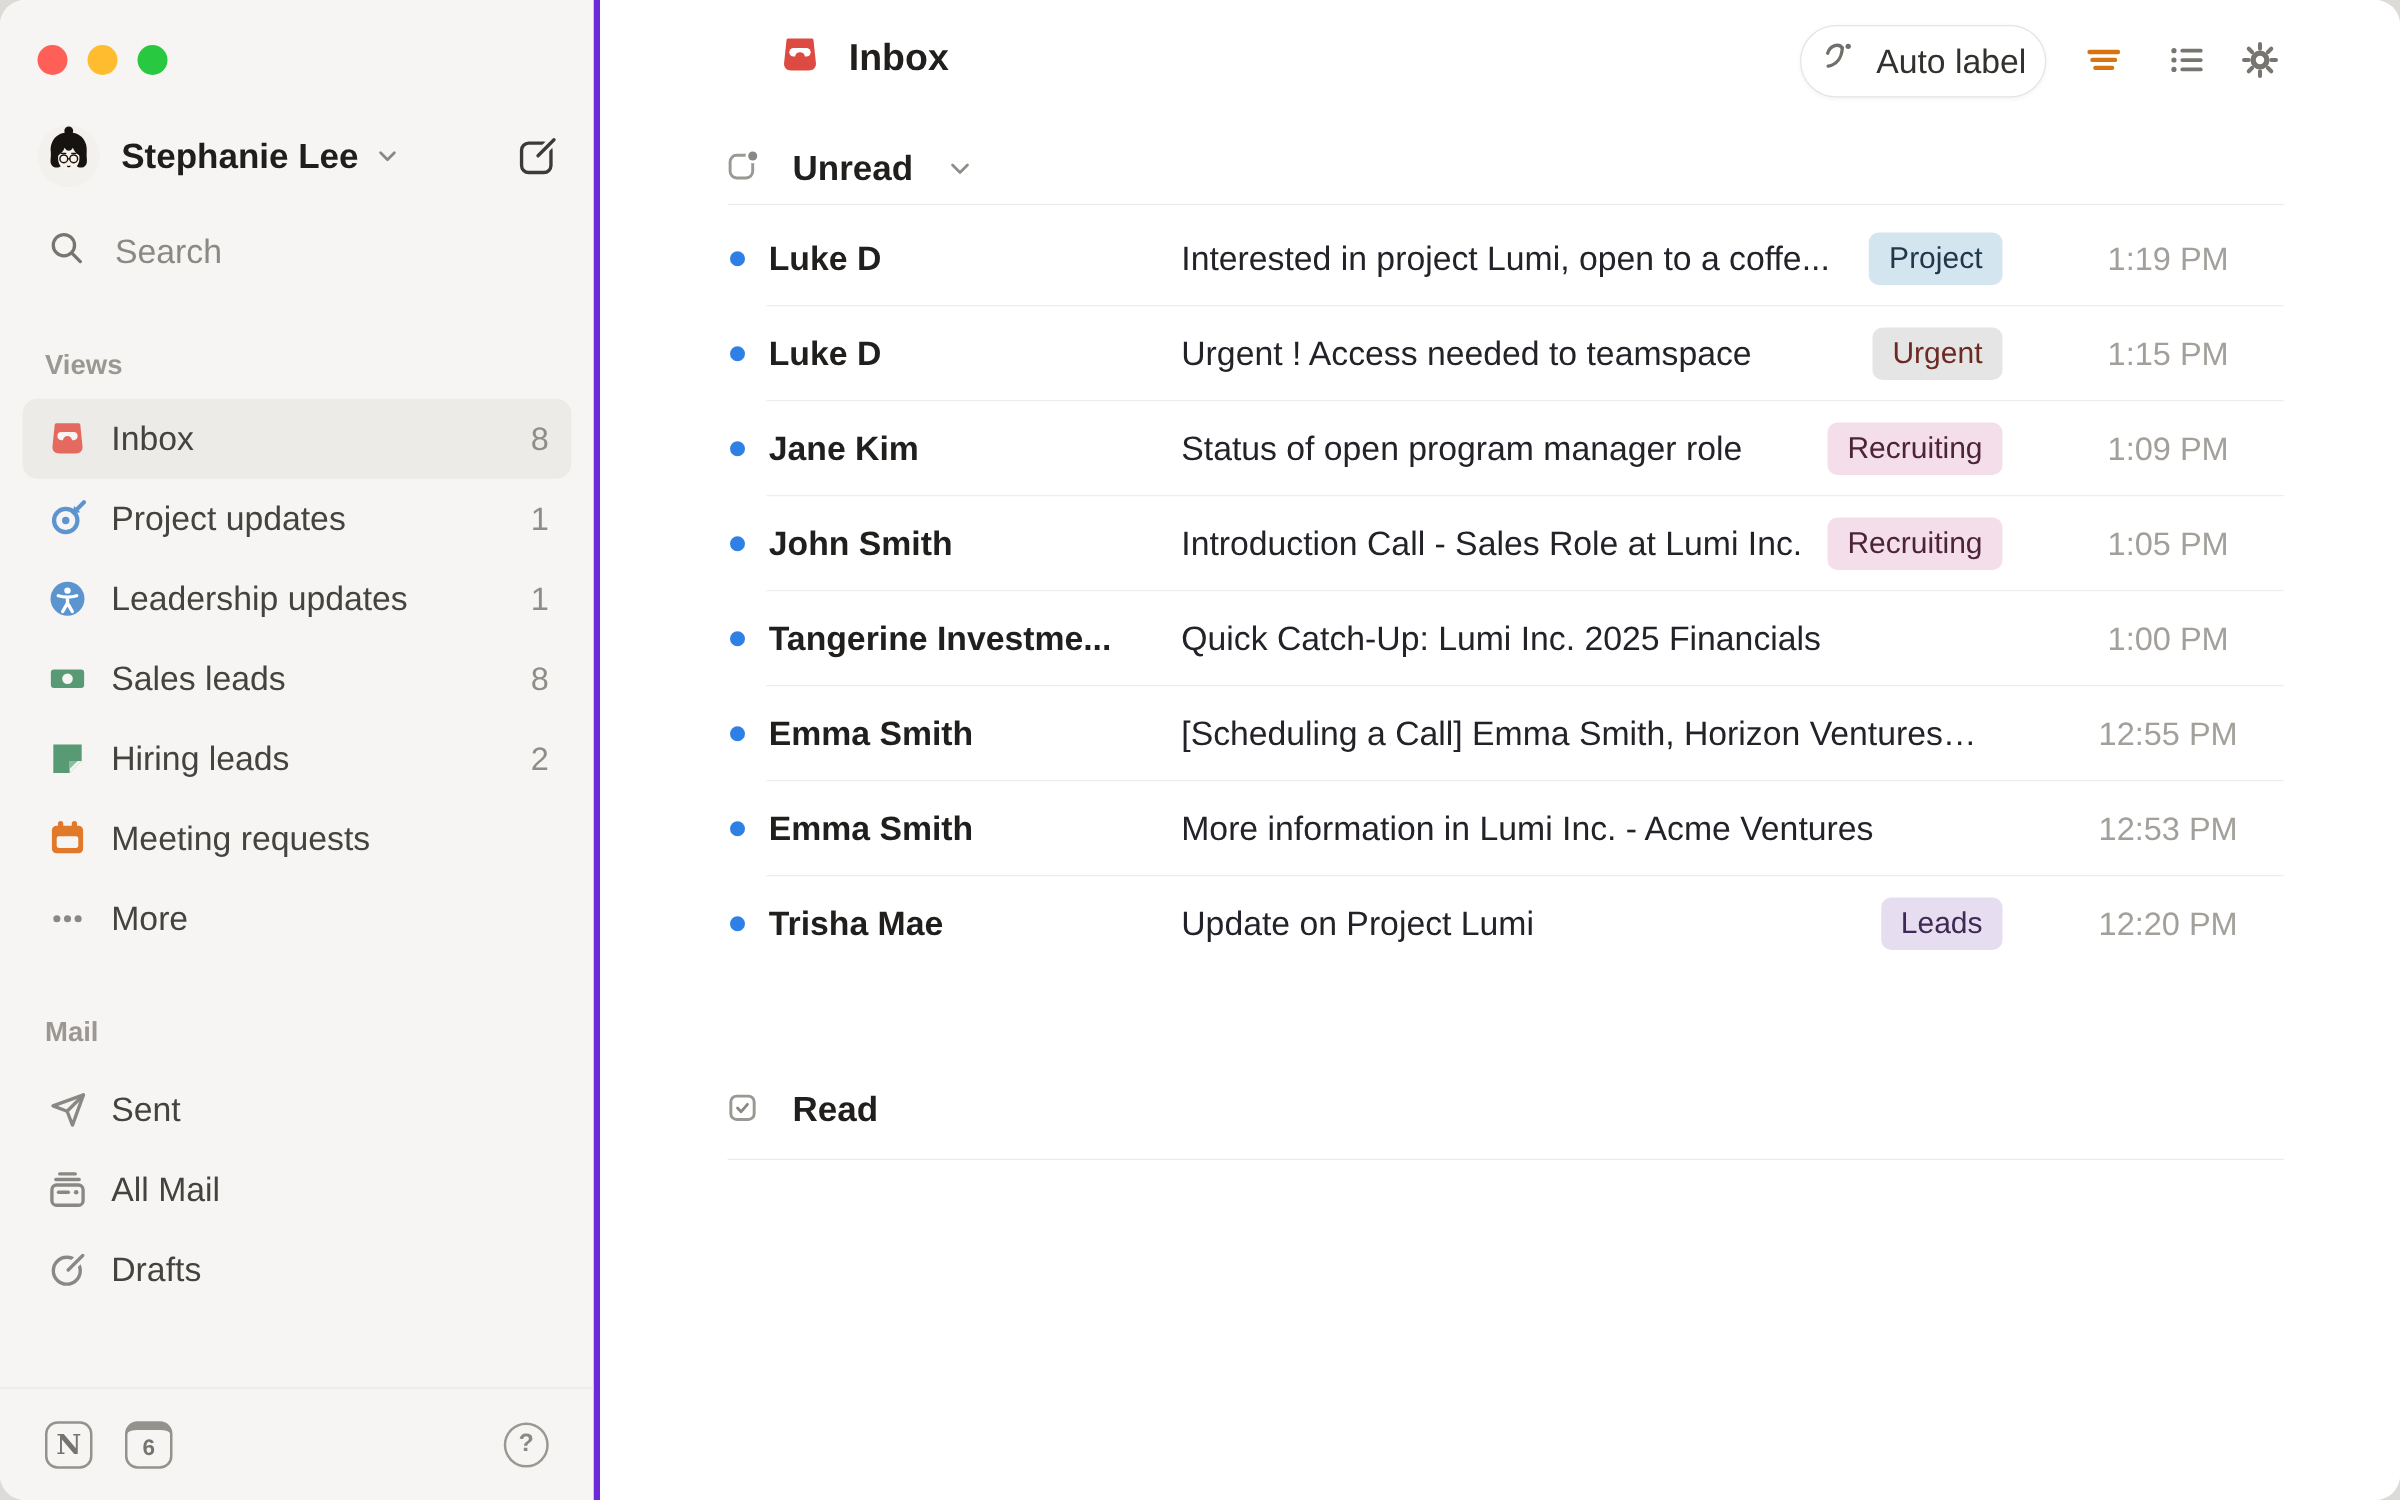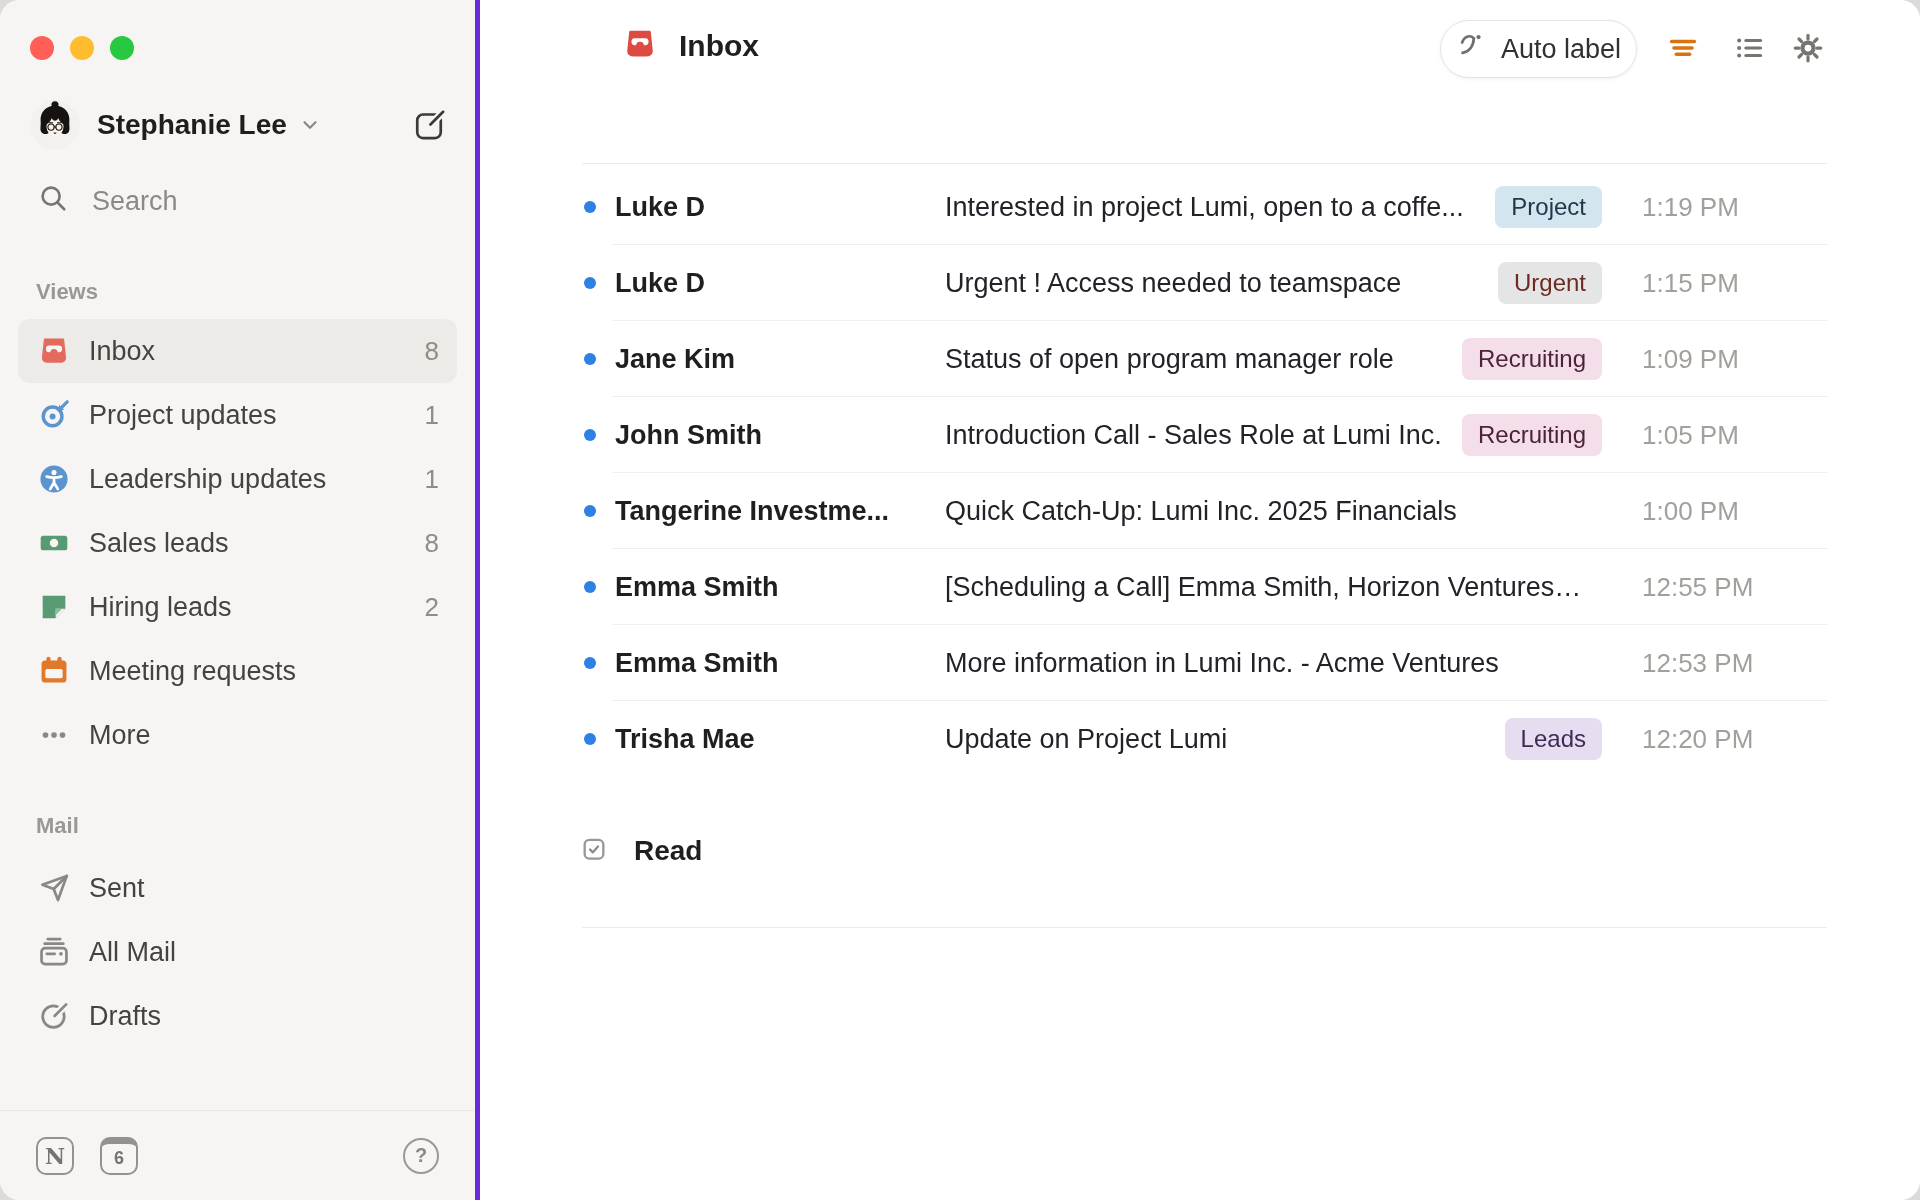--- a/index.html
+++ b/index.html
@@ -59,39 +59,39 @@
                   border:1px solid #e6e4e1;border-radius:30px;background:#fff;display:flex;align-items:center;
                   justify-content:center;gap:13px;font-size:27px;color:#33312d;
                   box-shadow:0 1px 4px rgba(0,0,0,.06);cursor:pointer;}
   .hdr-icon{position:absolute;top:33px;width:30px;height:30px;cursor:pointer;}
   .hdr-filter{left:1188px;}
   .hdr-list{left:1254px;}
   .hdr-gear{left:1313px;}
 
   .group-header{position:absolute;left:100px;display:flex;align-items:center;gap:26px;cursor:pointer;}
   .group-unread{top:109px;height:52px;}
-  .group-read{top:826px;height:50px;}
+  .group-read{top:863px;height:50px;}
   .group-label{font-size:28px;font-weight:700;color:#201f1d;}
   .rule{position:absolute;left:102px;width:1245px;height:1px;background:#ecebe8;}
   .rule-unread{top:163px;}
   .rule-read{top:927px;}
 
   .email-list{position:absolute;left:100px;top:169px;width:1247px;}
   .email-row{height:76px;display:flex;align-items:center;position:relative;cursor:pointer;}
   .email-row::after{content:'';position:absolute;left:33px;right:0;bottom:0;height:1px;background:#f0eeea;}
   .email-row:last-child::after{display:none;}
   .dot-col{width:35px;flex-shrink:0;display:flex;}
   .dot{width:12px;height:12px;margin-left:4px;border-radius:50%;background:#2f80e4;}
   .sender{width:330px;flex-shrink:0;font-size:27px;font-weight:700;color:#201f1d;
           white-space:nowrap;overflow:hidden;text-overflow:ellipsis;}
   .subject{flex:1;font-size:27px;color:#232229;white-space:nowrap;overflow:hidden;
            text-overflow:ellipsis;padding-right:20px;}
   .tag{flex-shrink:0;margin-right:40px;font-size:24px;font-weight:500;line-height:42px;border-radius:8px;
        white-space:nowrap;}
-  .time{flex-shrink:0;width:185px;text-align:left;font-size:26px;color:#a3a09b;}
+  .time{flex-shrink:0;width:185px;text-align:center;font-size:26px;color:#a3a09b;}
 </style>
 </head>
 <body>
 
 <div class="window">
 
   <aside class="sidebar">
     <div class="traffic">
       <span class="light red"></span>
       <span class="light yellow"></span>
@@ -307,20 +307,35 @@
           <rect x="11" y="22.4" width="19" height="3.2" rx="1.6"></rect>
       </svg>
     </span>
     <span class="hdr-icon hdr-gear">
       <svg width="30" height="30" viewBox="0 0 24 24" fill="none" stroke="#77756f" stroke-linecap="round">
         <circle cx="12" cy="12" r="4.4" stroke-width="3.4"></circle>
         <path stroke-width="2.6" d="M19.2 12h3M17.1 17.1l2.1 2.1M12 19.2v3M6.9 17.1l-2.1 2.1M4.8 12h-3M6.9 6.9L4.8 4.8M12 4.8v-3M17.1 6.9l2.1-2.1"></path>
       </svg>
     </span>
 
+    <div class="group-header group-unread">
+      <span>
+        <svg width="28" height="28" viewBox="0 0 24 24">
+          <rect x="3.5" y="4.5" width="15.5" height="15.5" rx="4.5" fill="none" stroke="#9b9894" stroke-width="2"></rect>
+          <circle cx="19" cy="5" r="5" fill="#fff"></circle>
+          <circle cx="19" cy="5" r="3.1" fill="#8a8885"></circle>
+        </svg>
+      </span>
+      <span class="group-label">Unread</span>
+      <span style="margin-top:4px;">
+        <svg width="24" height="24" viewBox="0 0 20 20">
+            <path d="M5 7.5l5 5 5-5" fill="none" stroke="#8f8d88" stroke-width="1.8" stroke-linecap="round" stroke-linejoin="round"></path>
+          </svg>
+      </span>
+    </div>
     <div class="rule rule-unread"></div>
 
     <div class="email-list">
       <div class="email-row">
         <span class="dot-col">
             <span class="dot"></span>
           </span>
         <span class="sender">Luke D</span>
         <span class="subject">Interested in project Lumi, open to a coffe...</span>
         <span class="tag" style="padding:0 16px;background:#d3e5ee;color:#20384a">Project</span>

